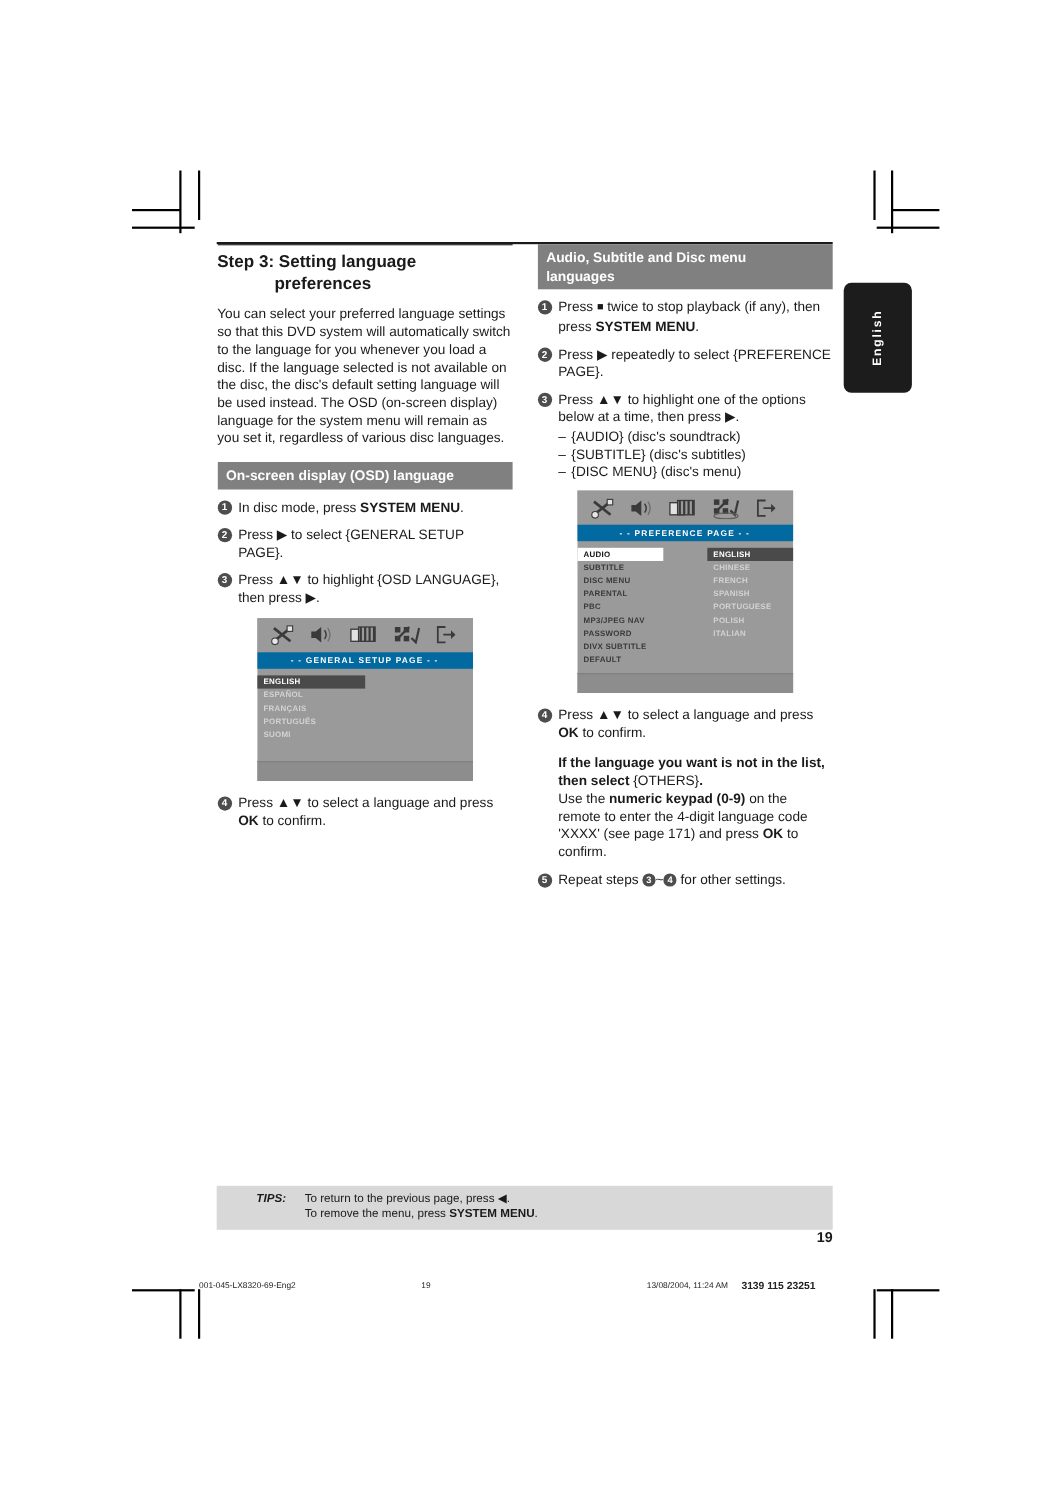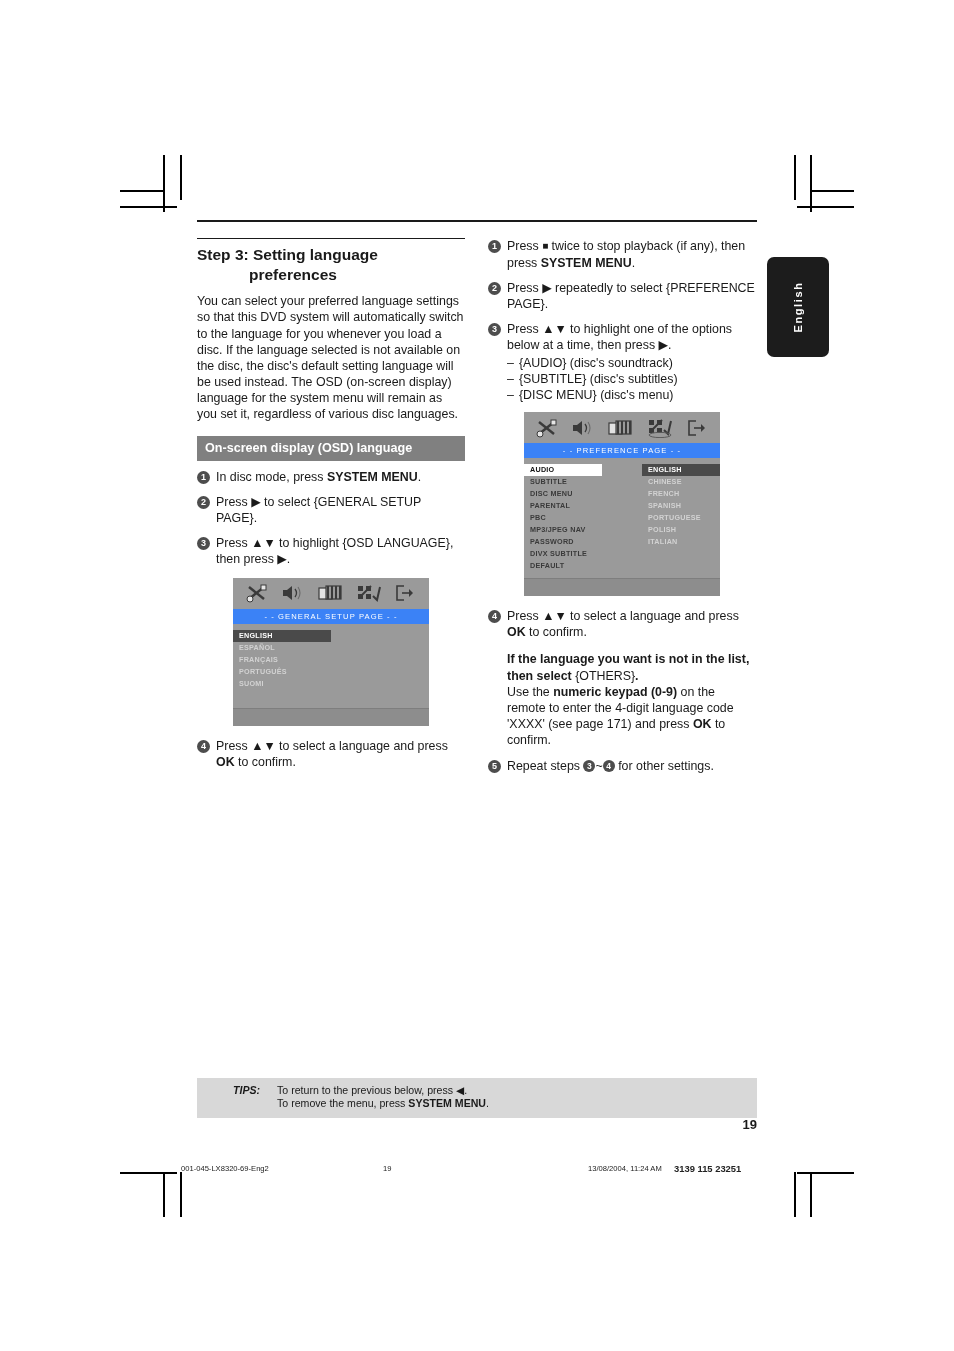--- a/index.html
+++ b/index.html
@@ -68,21 +68,22 @@
     color: #ffffff;
     font-size: 11px;
     font-weight: bold;
     letter-spacing: 1.6px;
   }
 
   
   #columns {
     display: flex;
     gap: 23px;
-    margin-top: 16px;
+    margin-top: 0;
+    justify-content: center;
   }
   .col { width: 268px; }
 
   
   #step-heading-wrap {
     border-top: 1.6px solid #1a1a1a;
     padding-top: 6px;
   }
   .step-heading {
     font-size: 15.5px;
@@ -168,25 +169,25 @@
     display: flex;
     align-items: center;
     justify-content: space-around;
     height: 31px;
     background: #9a9a9a;
     padding: 0 6px;
     box-sizing: border-box;
   }
   .osd-icons svg { display: block; }
   .osd-titlebar {
-    background: #3b82f6;
+    background: #0369a1;
     color: #ffffff;
     text-align: center;
     font-size: 7.6px;
-    font-weight: normal;
+    font-weight: bold;
     letter-spacing: 1.1px;
     padding: 3px 0;
   }
   .osd-panes {
     display: flex;
     padding: 6px 0 6px 0;
     min-height: 84px;
     box-sizing: border-box;
     gap: 40px;
   }
@@ -406,20 +407,24 @@
 
       <div class="step" style="margin-top:12px;">
         <div class="num">4</div>
         <div class="step-body"><span>Press </span><span>▲▼</span><span> to select a language and press </span><b>OK</b><span> to confirm.</span></div>
       </div>
 
     </div>
 
     <div class="col">
 
+      <div class="bar-heading tight">
+        <span>Audio, Subtitle and Disc menu</span><br>
+        <span>languages</span>
+      </div>
 
       <div class="step">
         <div class="num">1</div>
         <div class="step-body"><span>Press </span><span class="sq">■</span><span> twice to stop playback (if any), then press </span><b>SYSTEM MENU</b><span>.</span></div>
       </div>
 
       <div class="step">
         <div class="num">2</div>
         <div class="step-body"><span>Press </span><span>▶</span><span> repeatedly to select {PREFERENCE PAGE}.</span></div>
       </div>
@@ -535,21 +540,21 @@
         <div class="step-body"><span>Repeat steps </span><span class="num-inline">3</span><span>~</span><span class="num-inline">4</span><span> for other settings.</span></div>
       </div>
 
     </div>
   </div>
 </div>
 
 <div id="tips">
   <div id="tips-label">TIPS:</div>
   <div id="tips-lines">
-    <div><span>To return to the previous below, press </span><span>◀</span><span>.</span></div>
+    <div><span>To return to the previous page, press </span><span>◀</span><span>.</span></div>
     <div><span>To remove the menu, press </span><b>SYSTEM MENU</b><span>.</span></div>
   </div>
 </div>
 
 <div id="page-number">19</div>
 
 <div class="pfoot" id="pfoot-file">001-045-LX8320-69-Eng2</div>
 <div class="pfoot" id="pfoot-page">19</div>
 <div class="pfoot" id="pfoot-date">13/08/2004, 11:24 AM</div>
 <div class="pfoot" id="pfoot-code">3139 115 23251</div>

